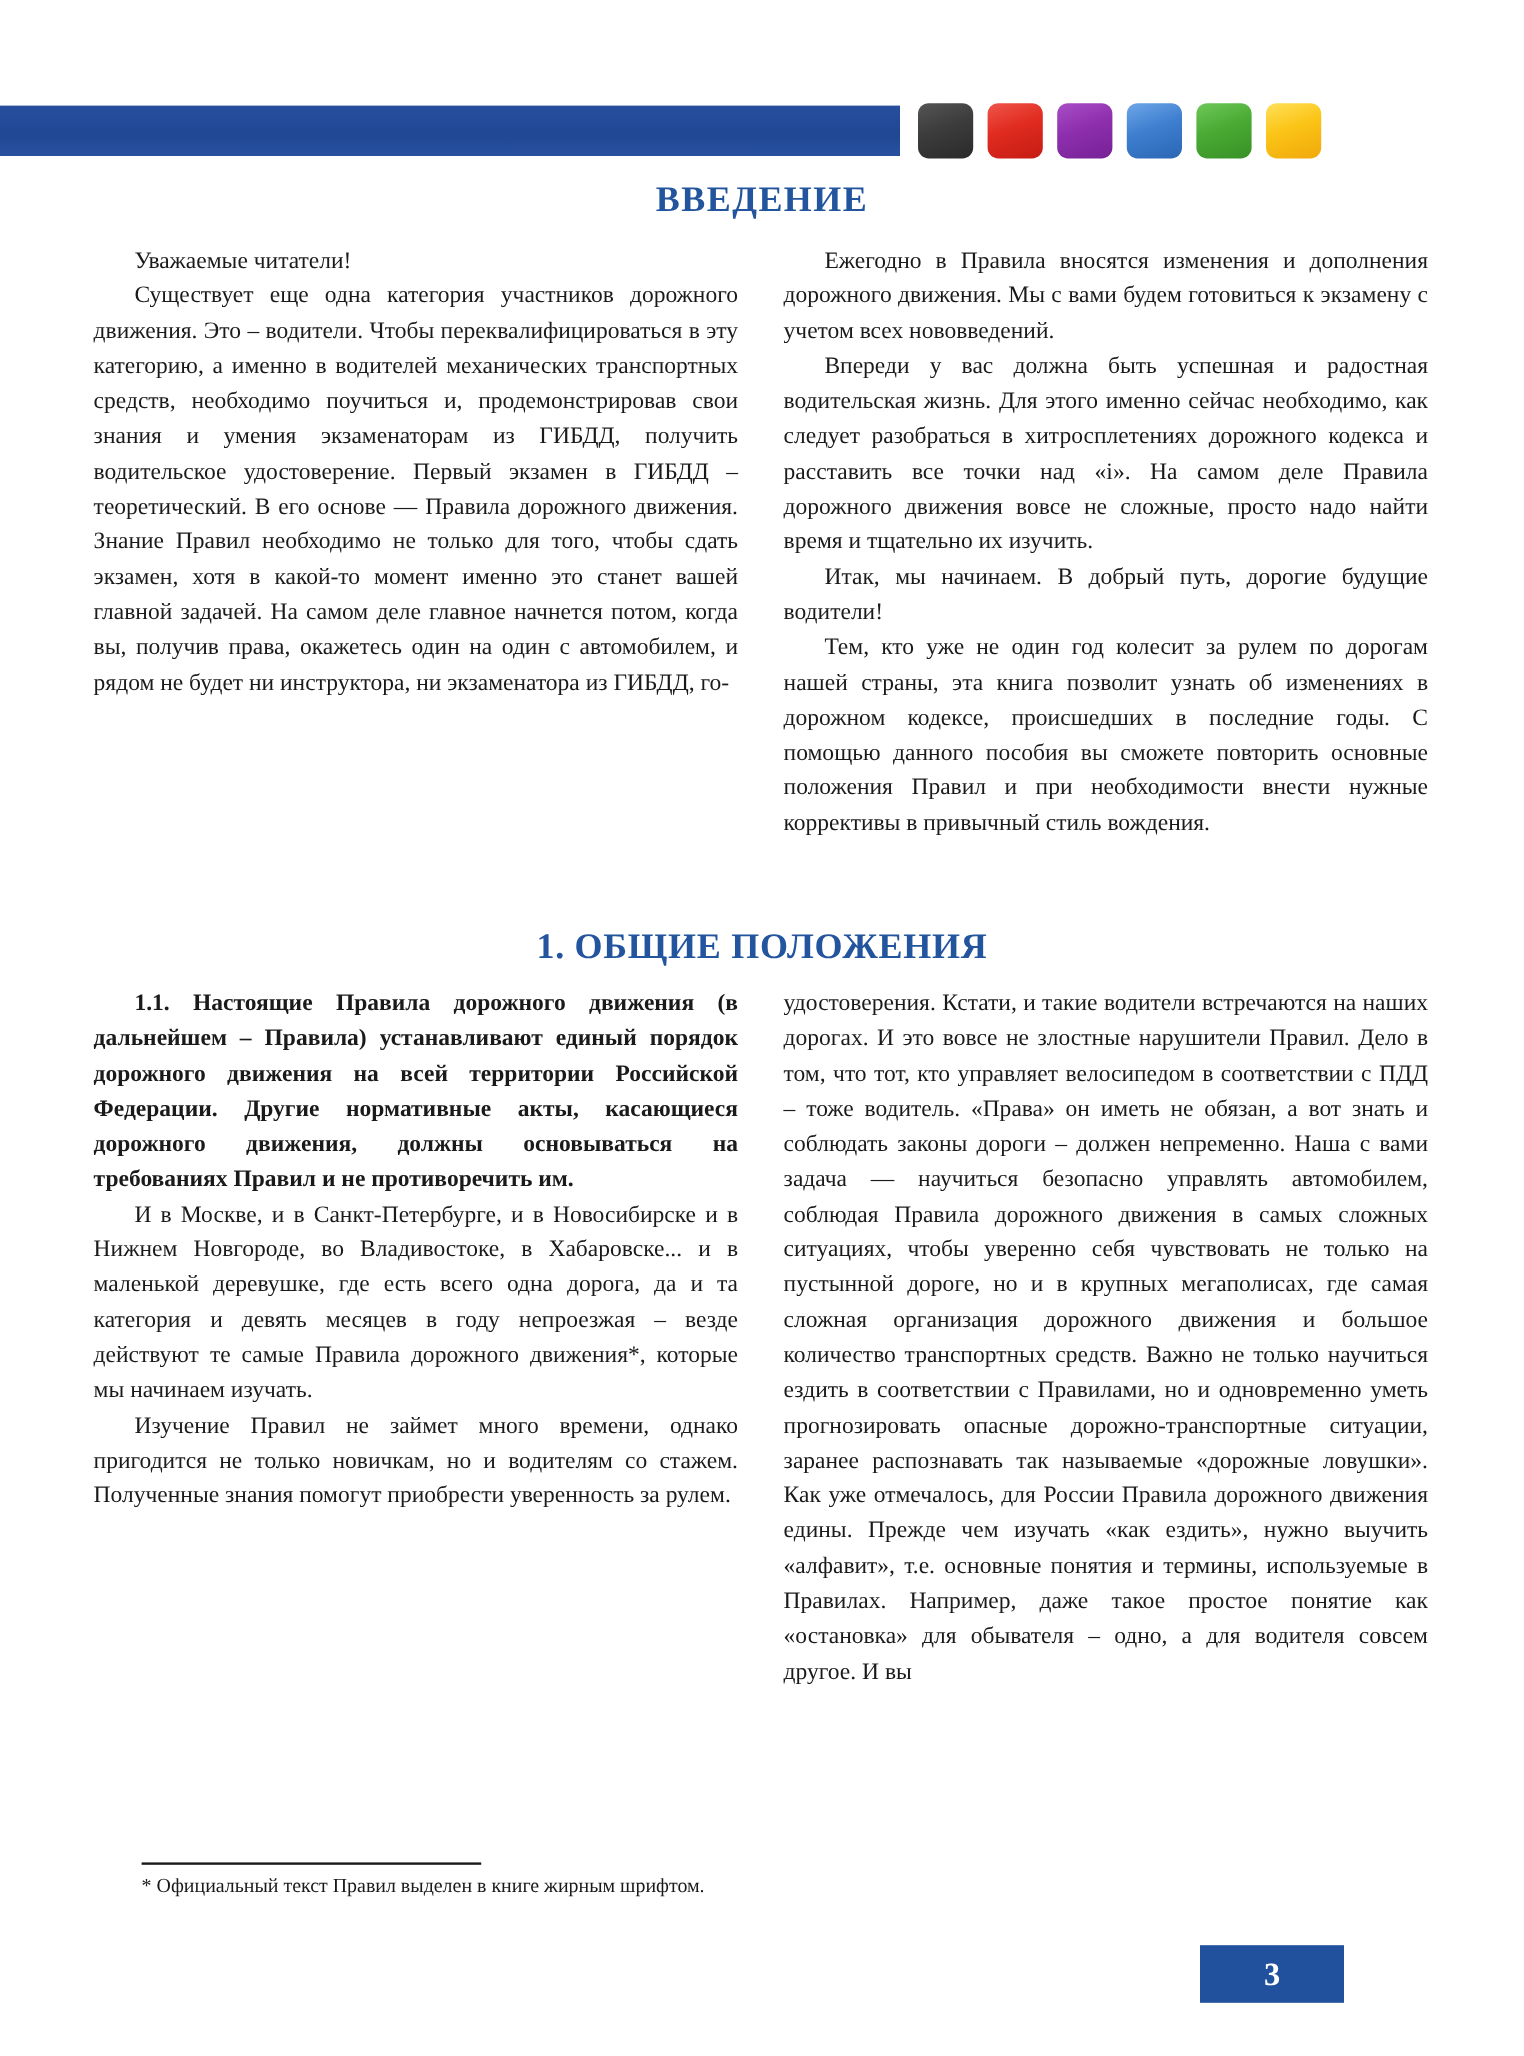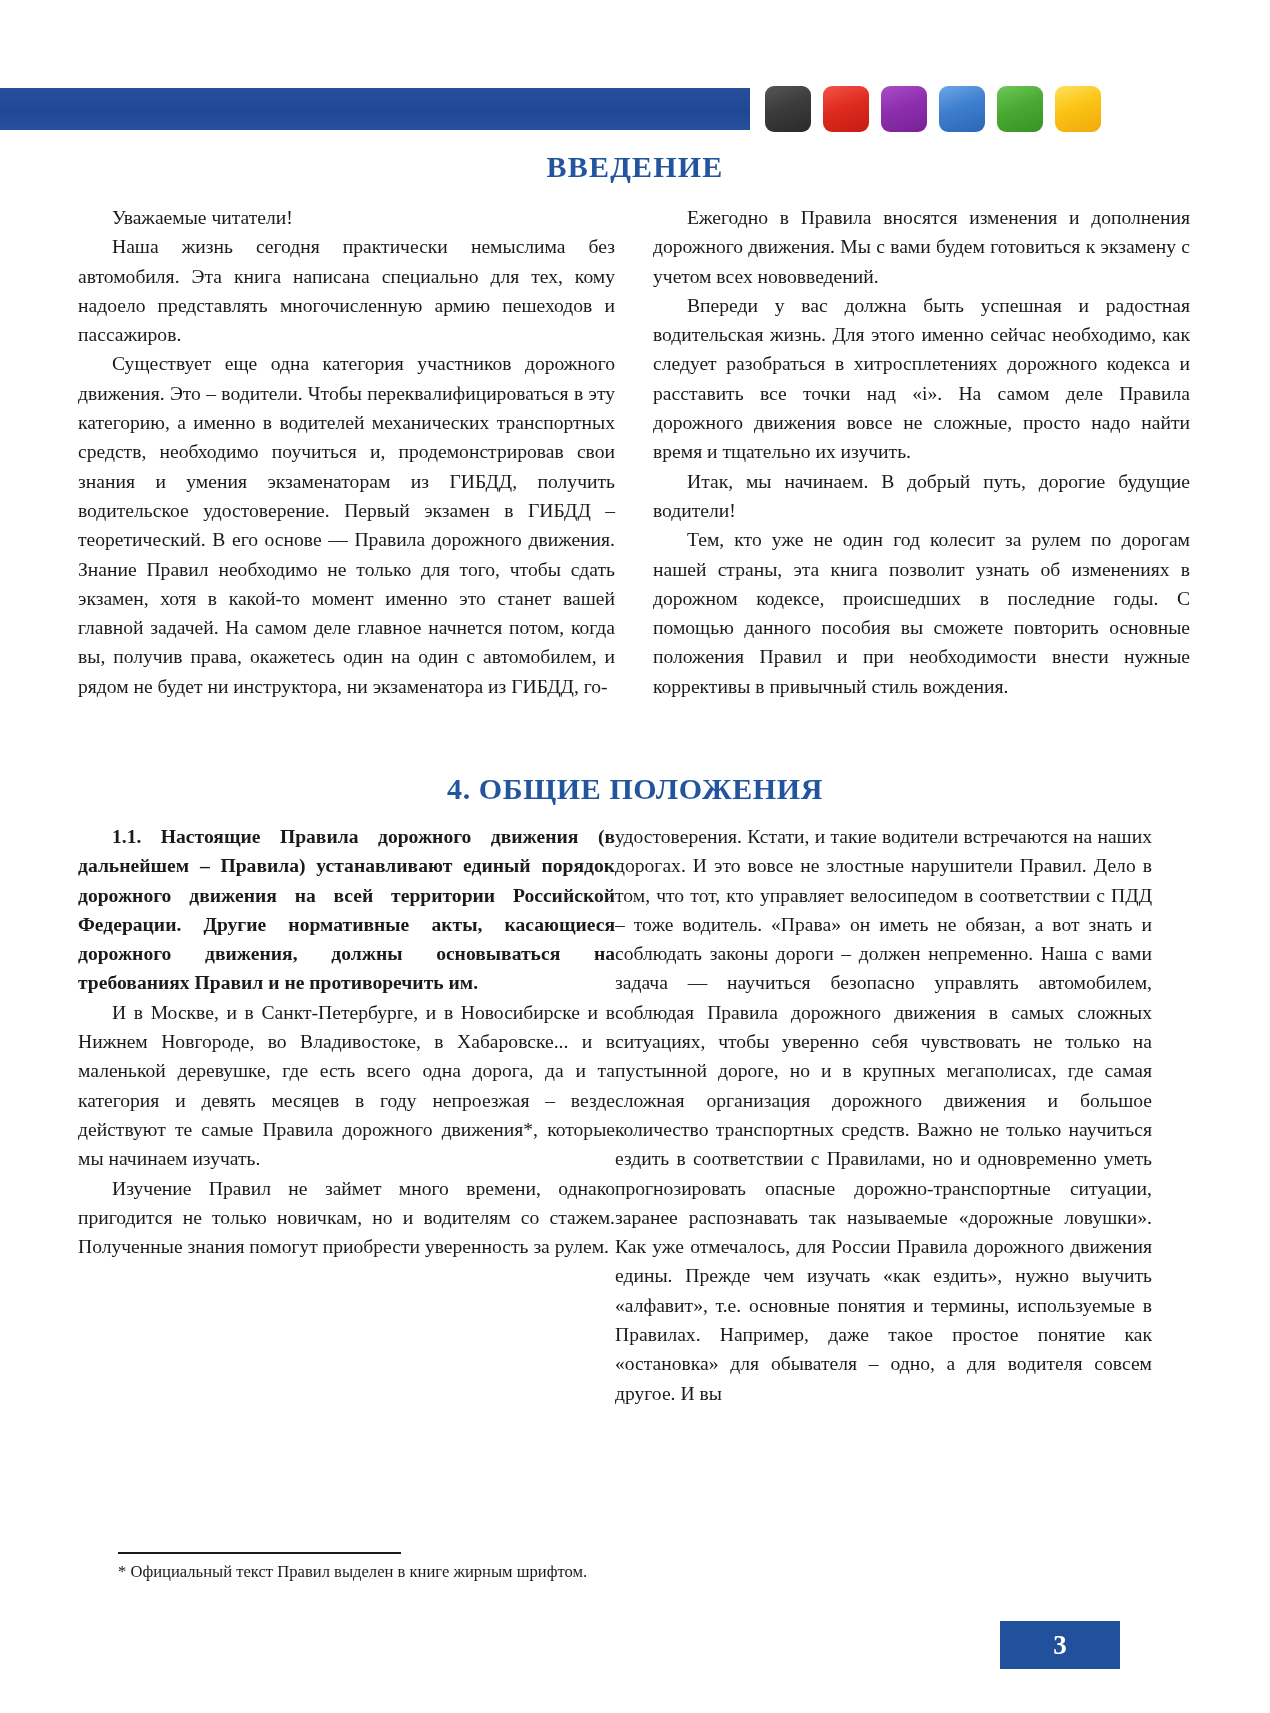--- a/index.html
+++ b/index.html
@@ -55,20 +55,21 @@
     display: flex;
     gap: 38px;
   }
   .col { width: 537px; }
 
   .columns-2 {
     position: absolute;
     top: 822px; left: 78px;
     width: 1112px;
     display: flex;
+    gap: 38px;
   }
 
   p.body {
     margin: 0;
     font-size: 19.6px;
     line-height: 29.3px;
     text-align: justify;
     text-indent: 34px;
     color: #1a1a1a;
     hyphens: manual;
@@ -131,32 +132,31 @@
     <div class="swatch" style="background:linear-gradient(160deg,#6ea7e8 0%,#3f7fd0 45%,#2a66b4 100%);"></div>
     <div class="swatch" style="background:linear-gradient(160deg,#6fc85a 0%,#4aaa33 45%,#389126 100%);"></div>
     <div class="swatch" style="background:linear-gradient(160deg,#ffe05a 0%,#fbc416 45%,#f0a80c 100%);"></div>
   </div>
 
   <div class="h-intro">ВВЕДЕНИЕ</div>
 
   <div class="columns">
     <div class="col">
       <p class="body">Уважаемые читатели!</p>
-      <p class="body">Наша жизнь сегодня практически немыслима без автомобиля. Эта книга написана специально для тех, кому надоело представлять многочисленную армию пешеходов и пассажиров.</p>
       <p class="body">Существует еще одна категория участников дорожного движения. Это – водители. Чтобы переквалифицироваться в эту категорию, а именно в водителей механических транспортных средств, необходимо поучиться и, продемонстрировав свои знания и умения экзаменаторам из ГИБДД, получить водительское удостоверение. Первый экзамен в ГИБДД – теоретический. В его основе — Правила дорожного движения. Знание Правил необходимо не только для того, чтобы сдать экзамен, хотя в какой-то момент именно это станет вашей главной задачей. На самом деле главное начнется потом, когда вы, получив права, окажетесь один на один с автомобилем, и рядом не будет ни инструктора, ни экзаменатора из ГИБДД, го-</p>
     </div>
     <div class="col">
       <p class="body">Ежегодно в Правила вносятся изменения и дополнения дорожного движения. Мы с вами будем готовиться к экзамену с учетом всех нововведений.</p>
       <p class="body">Впереди у вас должна быть успешная и радостная водительская жизнь. Для этого именно сейчас необходимо, как следует разобраться в хитросплетениях дорожного кодекса и расставить все точки над «i». На самом деле Правила дорожного движения вовсе не сложные, просто надо найти время и тщательно их изучить.</p>
       <p class="body">Итак, мы начинаем. В добрый путь, дорогие будущие водители!</p>
       <p class="body">Тем, кто уже не один год колесит за рулем по дорогам нашей страны, эта книга позволит узнать об изменениях в дорожном кодексе, происшедших в последние годы. С помощью данного пособия вы сможете повторить основные положения Правил и при необходимости внести нужные коррективы в привычный стиль вождения.</p>
     </div>
   </div>
 
-  <div class="h-section">4. ОБЩИЕ ПОЛОЖЕНИЯ</div>
+  <div class="h-section">1. ОБЩИЕ ПОЛОЖЕНИЯ</div>
 
   <div class="columns-2">
     <div class="col">
       <p class="body bold">1.1. Настоящие Правила дорожного движения (в дальнейшем – Правила) устанавливают единый порядок дорожного движения на всей территории Российской Федерации. Другие нормативные акты, касающиеся дорожного движения, должны основываться на требованиях Правил и не противоречить им.</p>
       <p class="body">И в Москве, и в Санкт-Петербурге, и в Новосибирске и в Нижнем Новгороде, во Владивостоке, в Хабаровске... и в маленькой деревушке, где есть всего одна дорога, да и та категория и девять месяцев в году непроезжая – везде действуют те самые Правила дорожного движения*, которые мы начинаем изучать.</p>
       <p class="body">Изучение Правил не займет много времени, однако пригодится не только новичкам, но и водителям со стажем. Полученные знания помогут приобрести уверенность за рулем.</p>
     </div>
     <div class="col">
       <p class="body noindent">удостоверения. Кстати, и такие водители встречаются на наших дорогах. И это вовсе не злостные нарушители Правил. Дело в том, что тот, кто управляет велосипедом в соответствии с ПДД – тоже водитель. «Права» он иметь не обязан, а вот знать и соблюдать законы дороги – должен непременно. Наша с вами задача — научиться безопасно управлять автомобилем, соблюдая Правила дорожного движения в самых сложных ситуациях, чтобы уверенно себя чувствовать не только на пустынной дороге, но и в крупных мегаполисах, где самая сложная организация дорожного движения и большое количество транспортных средств. Важно не только научиться ездить в соответствии с Правилами, но и одновременно уметь прогнозировать опасные дорожно-транспортные ситуации, заранее распознавать так называемые «дорожные ловушки». Как уже отмечалось, для России Правила дорожного движения едины. Прежде чем изучать «как ездить», нужно выучить «алфавит», т.е. основные понятия и термины, используемые в Правилах. Например, даже такое простое понятие как «остановка» для обывателя – одно, а для водителя совсем другое. И вы</p>
     </div>

